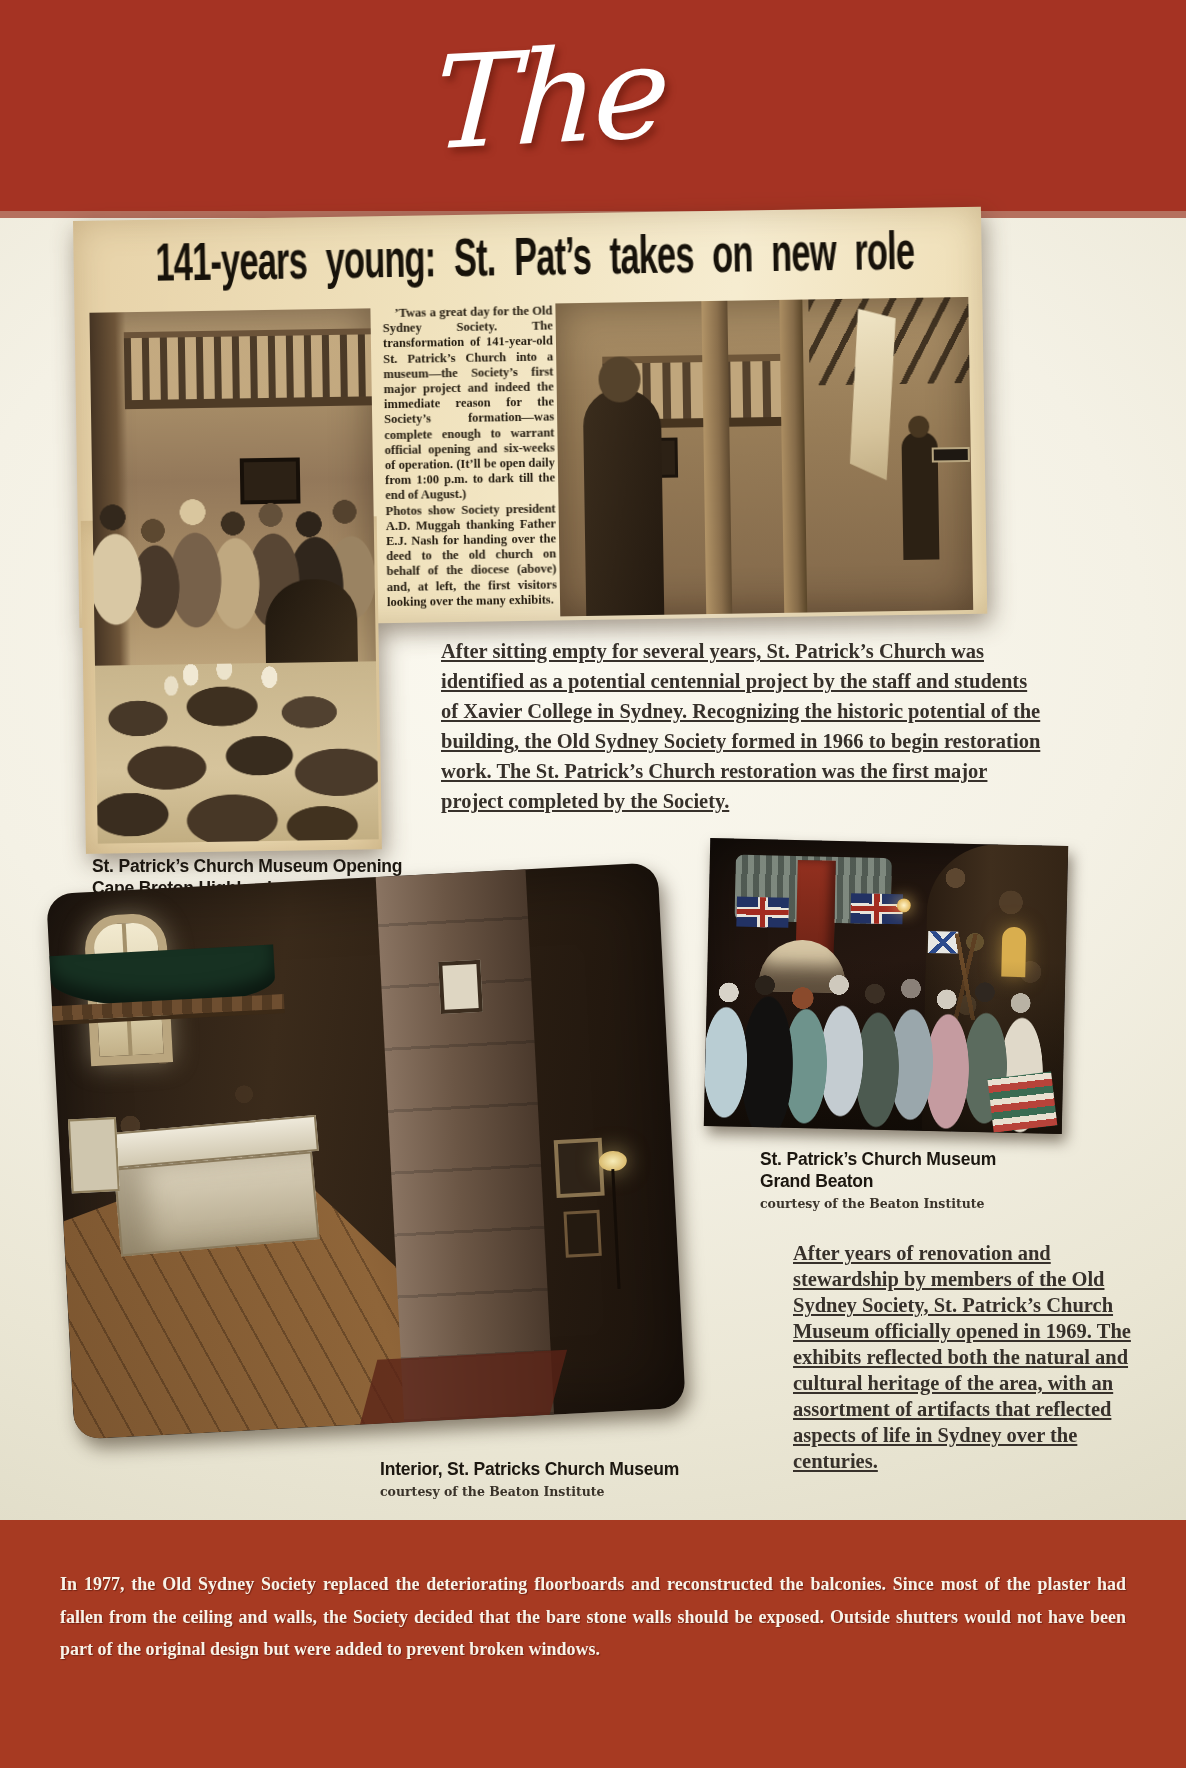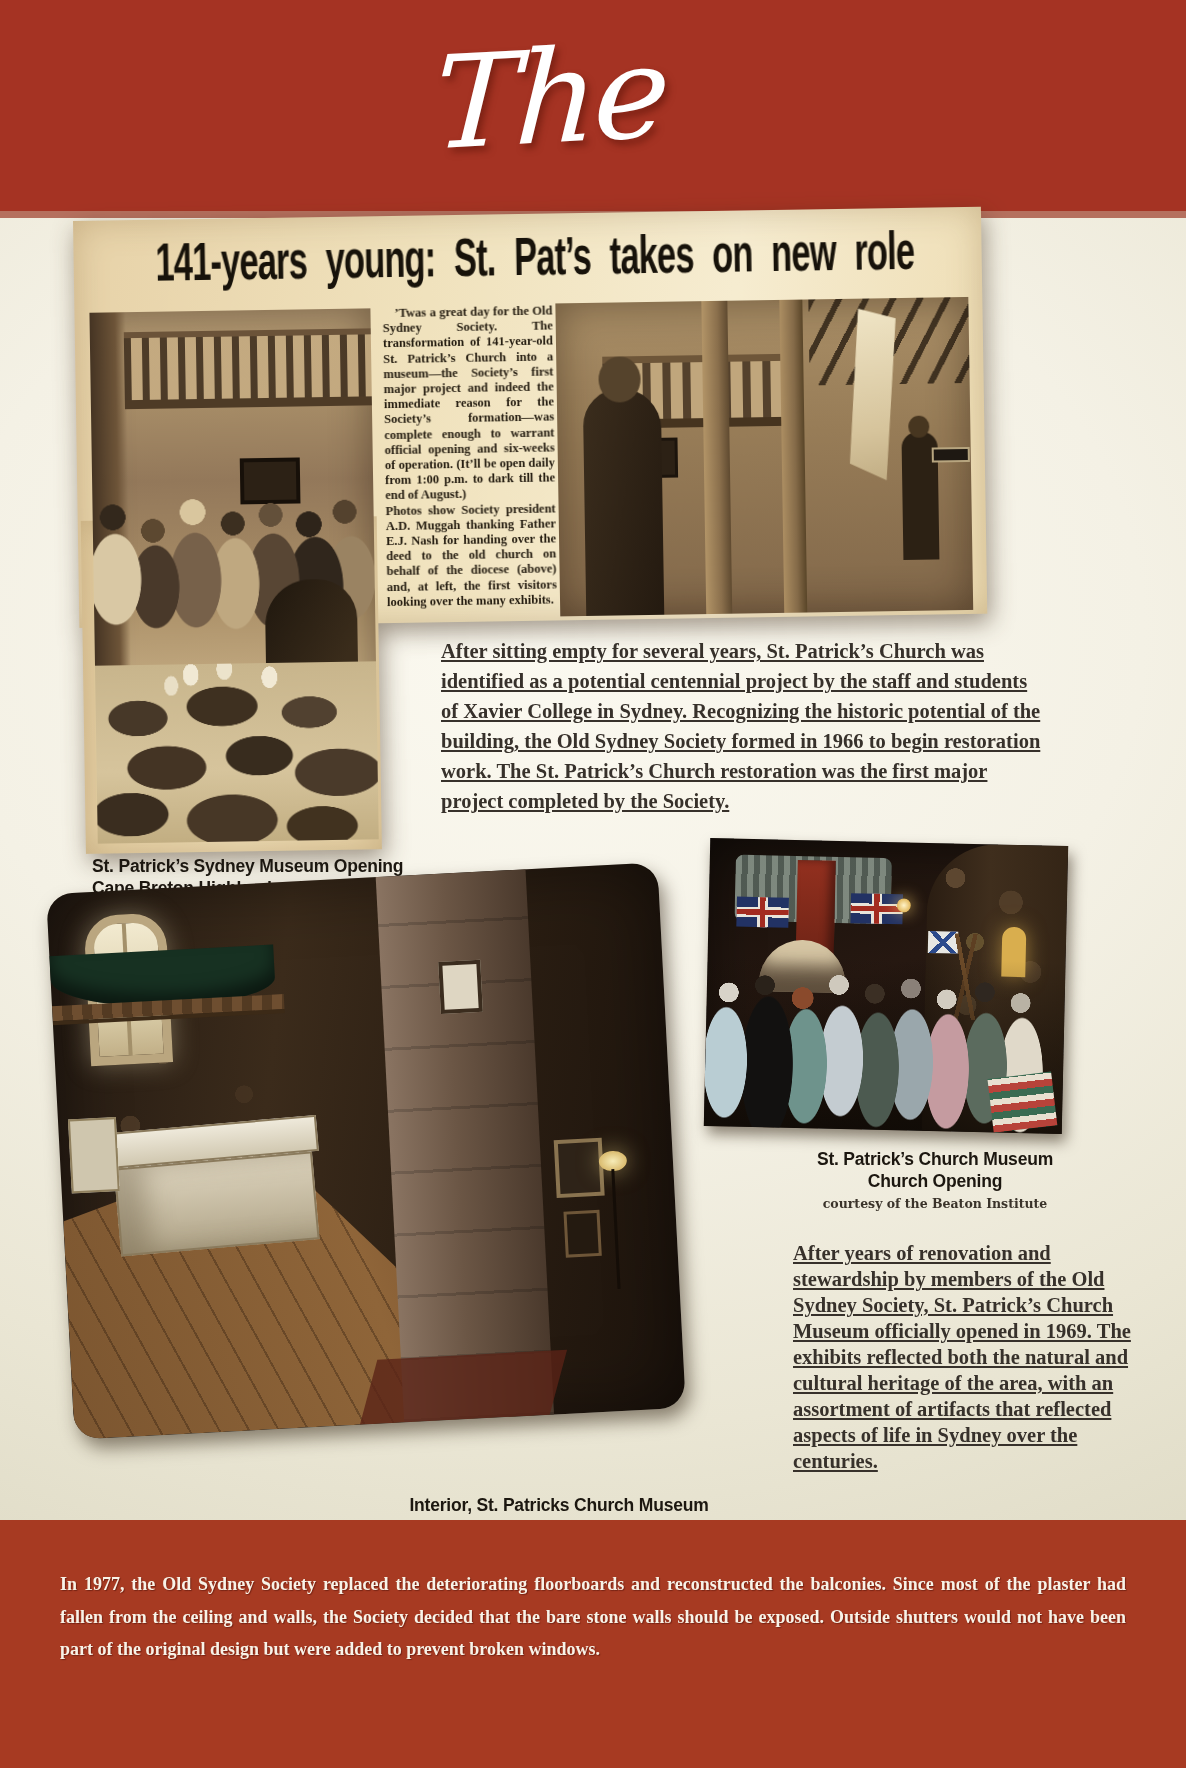--- a/index.html
+++ b/index.html
@@ -125,23 +125,23 @@
   
   .caption-left{position:absolute;left:92px;top:855px;width:360px;}
   .cap-bold{font-family:"Liberation Sans",sans-serif;font-weight:700;font-size:17.5px;
         line-height:22px;color:#1c1710;letter-spacing:-0.2px;}
   .cap-credit{font-family:"DejaVu Serif",serif;font-weight:700;font-size:12.5px;
         line-height:18px;color:#3a332a;margin-top:3px;}
   .body-par{position:absolute;margin:0;font-family:"Liberation Serif",serif;font-weight:700;
         font-size:20.5px;line-height:30px;color:#37312b;text-decoration:underline;}
   .intro{left:441px;top:636px;width:600px;}
   .right-par{left:793px;top:1240px;width:350px;line-height:26px;}
-  .caption-right{position:absolute;text-align:center;}
+  .caption-right{position:absolute;text-align:left;}
   .grand-cap{left:760px;top:1148px;width:350px;}
-  .interior-cap{left:380px;top:1494px;width:358px;}
+  .interior-cap{left:380px;top:1458px;width:358px;}
   
   .photo-grand{position:absolute;left:707px;top:842px;width:358px;height:288px;margin:0;
         transform:rotate(1.3deg);overflow:hidden;
         background:linear-gradient(160deg,#17100b,#261811 45%,#1a110b);
         box-shadow:4px 8px 14px rgba(40,25,10,.5), inset 0 0 50px rgba(0,0,0,.5);}
   .go-stone{position:absolute;right:0;top:0;width:140px;height:100%;
         background:
         radial-gradient(circle 10px at 20% 12%,#5d4730 97%,transparent),
         radial-gradient(circle 12px at 60% 20%,#513d28 97%,transparent),
         radial-gradient(circle 9px at 35% 34%,#64512f 97%,transparent),
@@ -287,21 +287,21 @@
       <div class="pr-col2"></div>
       <div class="pr-flag"></div>
       <div class="pr-crowd"></div>
       <div class="pr-man-left"></div>
       <div class="pr-man-right"></div>
       <div class="pr-sign"></div>
     </div>
   </section>
 
   <div class="caption-left">
-    <div class="cap-bold">St. Patrick’s Sydney Museum Opening</div>
+    <div class="cap-bold">St. Patrick’s Church Museum Opening</div>
     <div class="cap-bold">Cape Breton Highlander, July 23, 1969</div>
   </div>
 
   <p class="body-par intro">After sitting empty for several years, St. Patrick’s Church was identified as a potential centennial project by the staff and students of Xavier College in Sydney. Recognizing the historic potential of the building, the Old Sydney Society formed in 1966 to begin restoration work. The St. Patrick’s Church restoration was the first major project completed by the Society.</p>
 
   <figure class="photo-grand">
     <div class="go-stone"></div>
     <div class="go-window"></div>
     <div class="go-pipes"></div>
     <div class="go-redflag"></div>
@@ -310,21 +310,21 @@
     <div class="go-ns"></div>
     <div class="go-arch"></div>
     <div class="go-lamp"></div>
     <div class="go-easel"></div>
     <div class="go-crowd"></div>
     <div class="go-stack"></div>
   </figure>
 
   <div class="caption-right grand-cap">
     <div class="cap-bold">St. Patrick’s Church Museum</div>
-    <div class="cap-bold">Church Opening</div>
+    <div class="cap-bold">Grand Beaton</div>
     <div class="cap-credit">courtesy of the Beaton Institute</div>
   </div>
 
   <figure class="photo-interior">
     <div class="in-speckle"></div>
     <div class="in-window"></div>
     <div class="in-drape"></div>
     <div class="in-rail"></div>
     <div class="in-floor"></div>
     <div class="in-pillar"></div>

